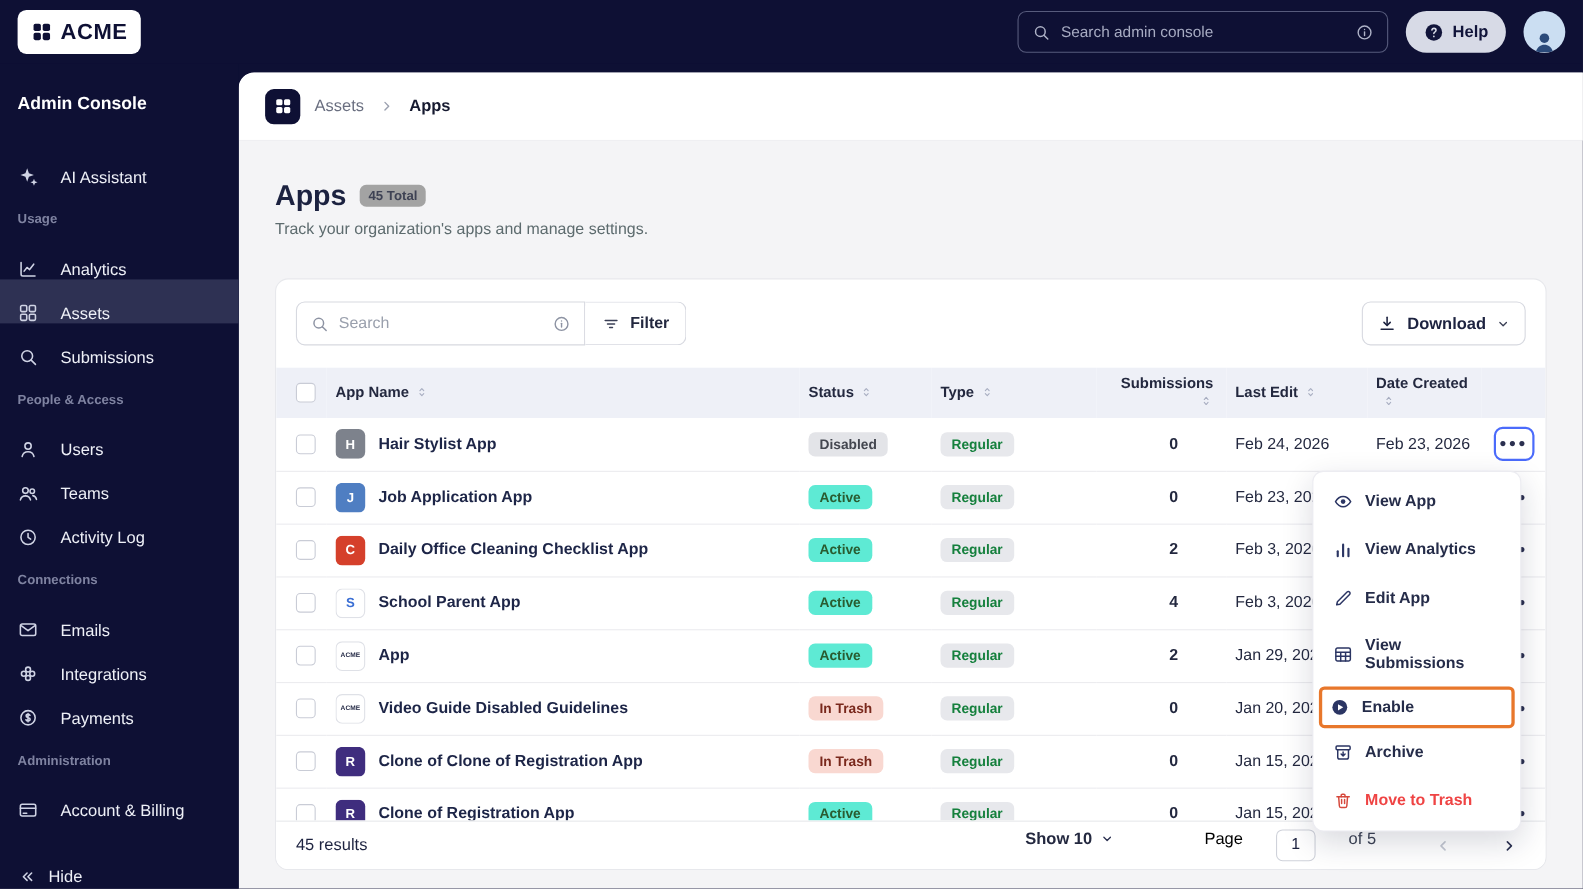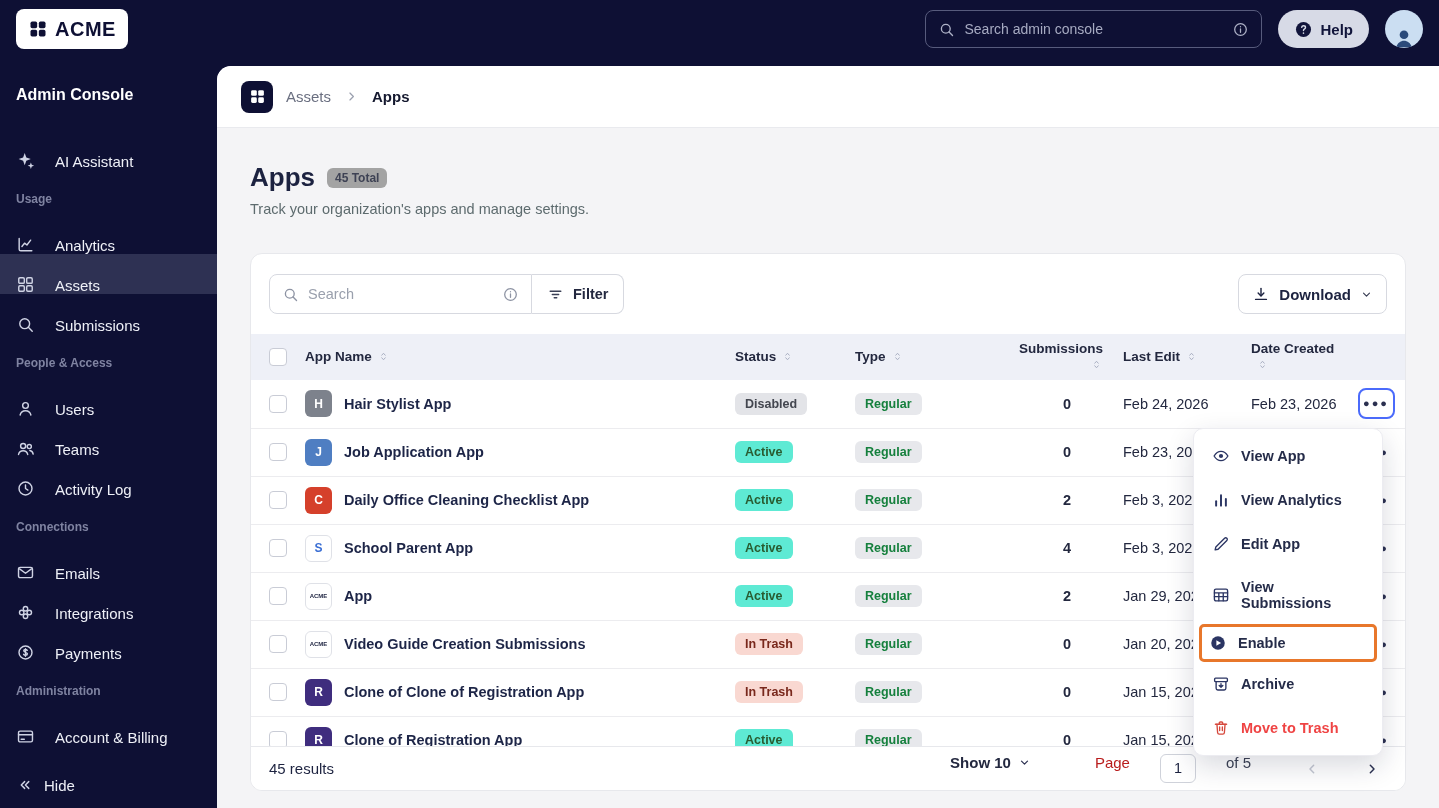--- a/index.html
+++ b/index.html
@@ -24,21 +24,21 @@
   .avatar .icon{width:26px;height:26px;margin-bottom:-3px}
 
   
   .sidebar{position:absolute;top:58px;left:0;width:217px;bottom:0;background:#0e1034;color:#e8eaf3;z-index:5}
   .sb-title{font-size:16px;font-weight:700;color:#fff;padding:28px 16px 0}
   .sb-item{display:flex;align-items:flex-end;gap:20px;height:40px;padding:0 16px;font-size:15px;color:#eef0f7;cursor:pointer;white-space:nowrap}
   .sb-item .icon{width:19px;height:19px;color:#cfd3e4}
   .sb-item.active{background:#2e3153}
   .sb-item.ai{margin-top:26px}
   .sb-label{font-size:12px;color:#7f83a1;padding:22px 16px 8px;font-weight:600}
-  .sb-hide{position:absolute;bottom:14px;left:0;display:flex;align-items:center;gap:10px;padding:0 16px;font-size:15px;color:#eef0f7;cursor:pointer}
+  .sb-hide{position:absolute;bottom:2px;left:0;display:flex;align-items:center;gap:10px;padding:0 16px;font-size:15px;color:#eef0f7;cursor:pointer}
   .sb-hide .icon{width:18px;height:18px;color:#cfd3e4}
 
   
   .main{position:absolute;top:58px;left:217px;right:0;bottom:0;background:#0e1034}
   .panel{margin-top:8px;height:calc(100% - 8px);background:#f4f4f6;border-top-left-radius:14px;overflow:hidden}
   .crumbbar{height:62px;background:#fff;border-top-left-radius:14px;border-bottom:1px solid #e9eaee;display:flex;align-items:center;gap:13px;padding:0 24px}
   .crumb-icon{width:32px;height:32px;border-radius:8px;background:#0e1034;color:#fff;display:flex;align-items:center;justify-content:center}
   .crumb-icon .icon{width:17px;height:17px}
   .crumb-parent{font-size:15px;color:#6a6f80;cursor:pointer;text-decoration:none}
   .crumb-sep{width:15px;height:15px;color:#9ba0af}
@@ -85,21 +85,21 @@
   td.c-sub{text-align:right;padding-right:44px;font-weight:700}
   .c-act{text-align:center;width:58px}
   .dots{width:37px;height:31px;border:2px solid transparent;background:transparent;border-radius:8px;font-size:11px;font-weight:700;color:#2b3050;letter-spacing:2px;cursor:pointer;line-height:1;font-family:inherit}
   .dots.focused{border-color:#4b6bfb;background:#fff}
 
   .card-footer{flex:none;height:44px;border-top:1px solid #e7e8ec;background:#fff;display:flex;align-items:center;padding:0 18px;position:relative;z-index:6}
   .results{font-size:15px;color:#1d2340}
   .foot-right{margin-left:auto;display:flex;align-items:flex-start;gap:30px}
   .show-btn{display:flex;align-items:center;gap:7px;border:none;background:none;font-family:inherit;font-size:15px;font-weight:600;color:#23283f;cursor:pointer}
   .show-btn .icon{width:13px;height:13px;color:#2b3050}
-  .page-lbl{font-size:15px;color:#b91c1c;margin-left:34px}
+  .page-lbl{font-size:15px;color:#000000;margin-left:52px}
   .of-lbl{font-size:15px;color:#3c4254}
   .page-input{width:36px;height:29px;border:1px solid #cfd2da;border-radius:6px;text-align:center;font-size:14.5px;font-family:inherit;color:#1d2340;outline:none}
   .pager{width:30px;height:30px;border:none;background:none;display:flex;align-items:center;justify-content:center;cursor:pointer;color:#2b3050}
   .pager.first{margin-left:16px}
   .pager.disabled{color:#c3c7d1;cursor:default}
   .pager .icon{width:16px;height:16px}
 
   
   .context-menu{position:absolute;left:1193px;top:428px;width:190px;background:#fff;border:1px solid #ececf1;border-radius:10px;box-shadow:0 10px 28px rgba(18,23,58,.16);padding:5px;z-index:40}
   .menu-item{display:flex;align-items:center;gap:11px;padding:10px 10px;font-size:14.5px;font-weight:700;color:#252c49;border-radius:6px;cursor:pointer;border:3px solid transparent}
@@ -486,21 +486,21 @@
                   <td class="c-sub">2</td>
                   <td class="c-date">Jan 29, 2026</td>
                   <td class="c-date"></td>
                   <td class="c-act"><button class="dots">●●●</button></td>
                 </tr>
                 <tr>
                   <td class="c-check"><span class="checkbox"></span></td>
                   <td class="c-name">
                     <div class="namewrap">
                       <span class="thumb bordered small" style="background:#ffffff;color:#1d2340">ACME</span>
-                      <a class="appname">Video Guide Creation Submissions</a>
+                      <a class="appname">Video Guide Disabled Guidelines</a>
                     </div>
                   </td>
                   <td class="c-status"><span class="pill trash">In Trash</span></td>
                   <td class="c-type"><span class="pill type">Regular</span></td>
                   <td class="c-sub">0</td>
                   <td class="c-date">Jan 20, 2026</td>
                   <td class="c-date"></td>
                   <td class="c-act"><button class="dots">●●●</button></td>
                 </tr>
                 <tr>

